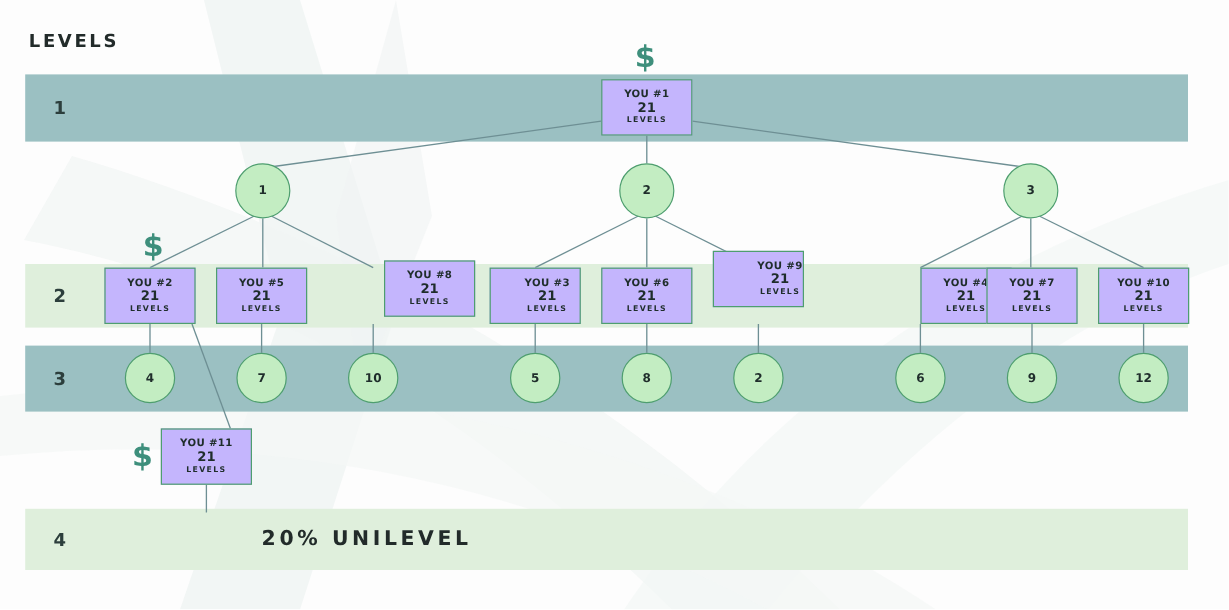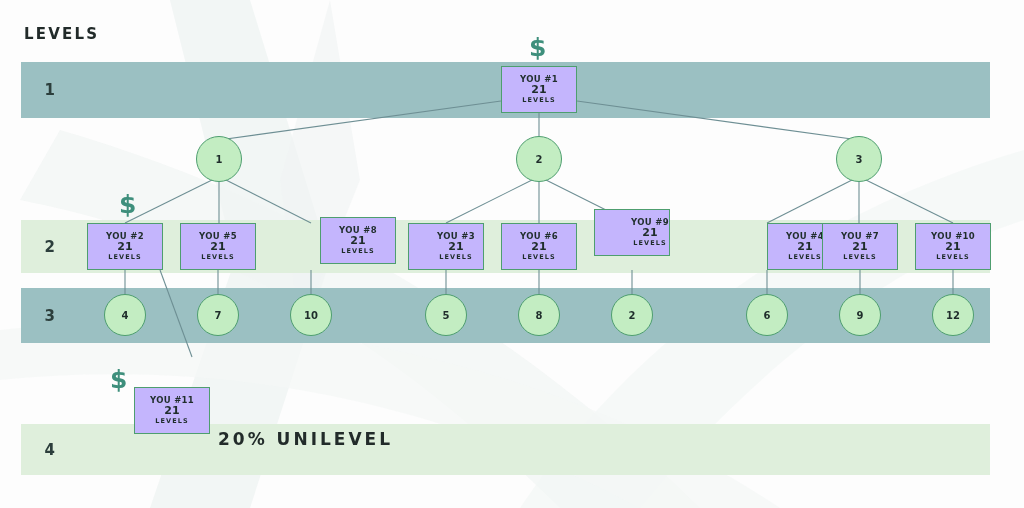--- a/index.html
+++ b/index.html
@@ -242,21 +242,21 @@
   <div class="box-node" style="left:822px;top:223px;">
     <span class="n-name">YOU #7</span>
     <span class="n-num">21</span>
     <span class="n-sub">LEVELS</span>
   </div>
   <div class="box-node" style="left:915px;top:223px;">
     <span class="n-name">YOU #10</span>
     <span class="n-num">21</span>
     <span class="n-sub">LEVELS</span>
   </div>
-  <div class="box-node" style="left:134px;top:357px;margin-top:30px;">
+  <div class="box-node" style="left:134px;top:357px;">
     <span class="n-name">YOU #11</span>
     <span class="n-num">21</span>
     <span class="n-sub">LEVELS</span>
   </div>
 
   <div class="circle-node big" style="left:196px;top:136px;">
     <span>1</span>
   </div>
   <div class="circle-node big" style="left:516px;top:136px;">
     <span>2</span>
@@ -290,15 +290,15 @@
     <span>9</span>
   </div>
   <div class="circle-node" style="left:932px;top:294px;">
     <span>12</span>
   </div>
 
   <div class="dollar" style="left:529px;top:33px;">$</div>
   <div class="dollar" style="left:119px;top:190px;">$</div>
   <div class="dollar" style="left:110px;top:365px;">$</div>
 
-  <div id="unilevel-caption" style="left:218px;top:429px;">20% UNILEVEL</div>
+  <div id="unilevel-caption" style="left:218px;top:439px;">20% UNILEVEL</div>
 
 </div>
 
 </body></html>

